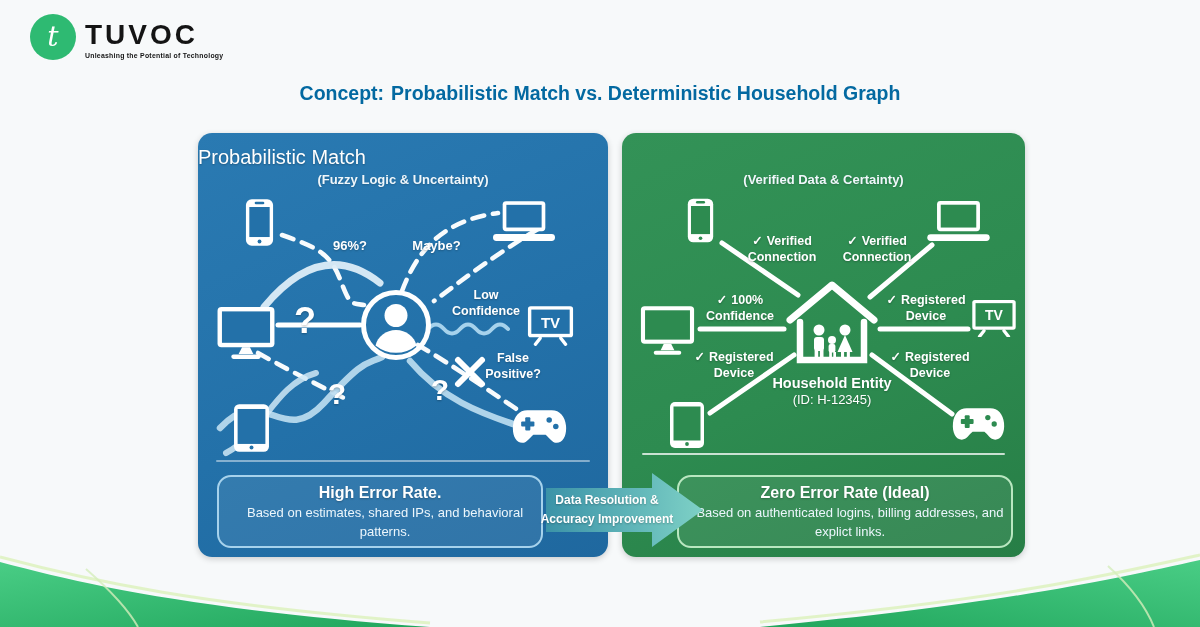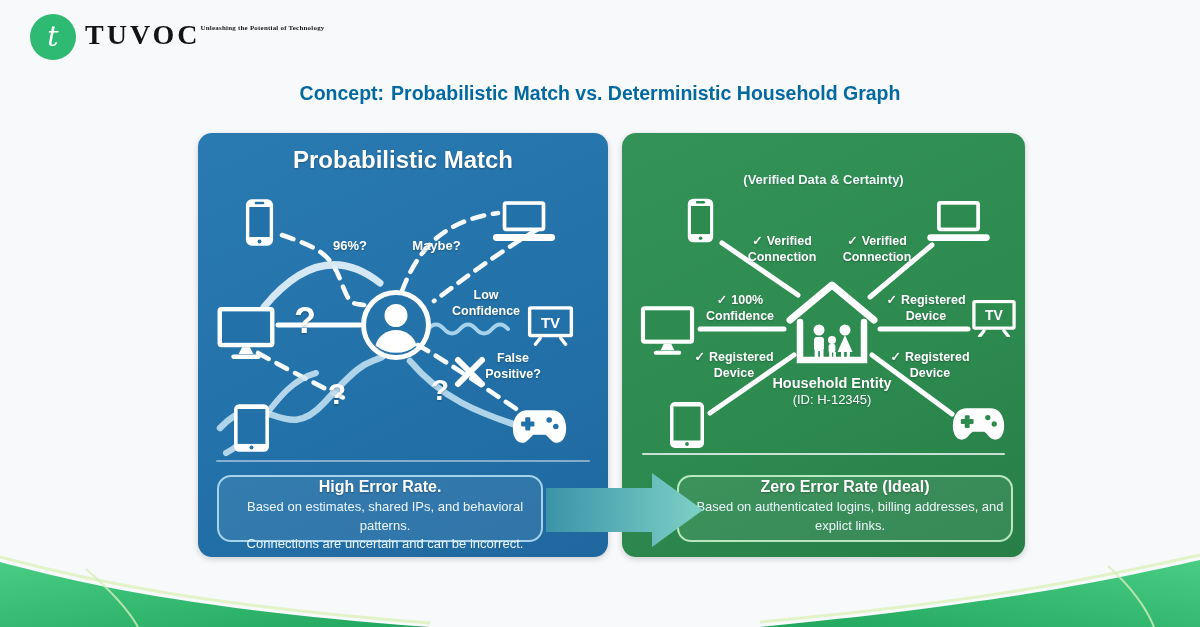--- a/index.html
+++ b/index.html
@@ -3,53 +3,53 @@
 <meta charset="utf-8">
 <style>
   html,body{margin:0;padding:0;width:1200px;height:627px;overflow:hidden;}
   body{position:relative;background:#f7f9fa;font-family:"Liberation Sans",sans-serif;}
 
   
   .logo{position:absolute;left:30px;top:14px;display:flex;align-items:flex-start;gap:9px;}
   .logo-circle{width:46px;height:46px;border-radius:50%;background:#2eba72;color:#fff;
     display:flex;align-items:center;justify-content:center;
     font-family:"DejaVu Serif",serif;font-style:italic;font-size:28px;line-height:1;}
-  .logo-textcol{display:flex;flex-direction:row;margin-top:7px;font-family:Liberation Serif, serif;}
+  .logo-textcol{display:flex;flex-direction:column;margin-top:7px;}
   .logo-name{font-size:28px;font-weight:800;letter-spacing:3px;color:#141414;line-height:1;}
   .logo-tagline{font-size:6.9px;font-weight:700;color:#141414;margin-top:3px;letter-spacing:.25px;}
 
   
   .main-title{position:absolute;top:82px;left:0;width:100%;text-align:center;
     font-size:19.5px;color:#0369a1;}
   .title-prefix{font-weight:800;margin-right:7px;}
   .title-main{font-weight:600;}
 
   
   .panel{position:absolute;top:133px;height:424px;border-radius:14px;box-shadow:0 2px 6px rgba(0,0,0,.18);}
   .panel-blue{left:198px;width:410px;background:linear-gradient(155deg,#2a7ab2 0%,#2371a9 55%,#1f689f 100%);}
   .panel-green{left:622px;width:403px;background:linear-gradient(155deg,#339257 0%,#2d8b50 55%,#277e46 100%);}
-  .panel-title{position:absolute;top:13px;left:0;width:100%;text-align:center;color:#fff;
-    font-size:24px;font-weight:700;text-shadow:0 1px 2px rgba(0,0,0,.28);}
+  .panel-title{position:absolute;top:13px;left:0;width:100%;color:#fff;
+    font-size:20px;font-weight:400;text-shadow:0 1px 2px rgba(0,0,0,.28);}
   .panel-subtitle{position:absolute;top:39px;left:0;width:100%;text-align:center;color:#f0f7fb;
     font-size:13px;font-weight:600;text-shadow:0 1px 2px rgba(0,0,0,.2);}
   .art{position:absolute;left:0;top:0;}
 
   
   .lbl{position:absolute;transform:translate(-50%,-50%);color:#fff;text-align:center;
     font-size:13px;font-weight:600;line-height:1.25;white-space:nowrap;text-shadow:0 1px 2px rgba(0,0,0,.25);}
   .qmark{font-weight:700;font-size:30px;}
   .qmark-big{font-size:36px;}
   .chk{margin-right:4px;font-weight:700;}
   .glbl{font-size:12.5px;}
 
   .divider{position:absolute;height:2px;border-radius:1px;}
   .divider-blue{left:18px;right:18px;top:327px;background:rgba(255,255,255,.45);}
   .divider-green{left:20px;right:20px;top:320px;background:rgba(255,255,255,.75);}
 
-  .footer-box{position:absolute;border-radius:14px;text-align:center;padding-top:0;
+  .footer-box{position:absolute;border-radius:14px;text-align:center;padding-top:6px;
     background:rgba(255,255,255,.08);}
   .footer-box-blue{left:19px;top:342px;width:322px;height:63px;border:2px solid #a6d2ec;}
   .footer-box-green{left:55px;top:342px;width:332px;height:63px;border:2px solid #b9e7c0;}
   .footer-title{color:#fff;font-size:16px;font-weight:800;line-height:1.3;text-shadow:0 1px 2px rgba(0,0,0,.25);}
   .footer-line{color:#ecf6fc;font-size:13px;line-height:1.45;margin-left:10px;}
 
   
   .arrow-wrap{position:absolute;left:540px;top:466px;width:170px;height:88px;z-index:5;}
   .arrow-label{position:absolute;left:-6px;top:0;width:146px;height:88px;display:flex;flex-direction:column;
     justify-content:center;align-items:center;color:#fff;font-size:12px;font-weight:700;line-height:1.55;
@@ -164,41 +164,41 @@
     <use href="#ic-laptop" x="295" y="68" width="62" height="41"></use>
     <use href="#ic-monitor" x="18" y="173" width="60" height="53"></use>
     <use href="#ic-tv" x="329" y="171" width="47" height="42"></use>
     <use href="#ic-tablet" x="35" y="270" width="37" height="50"></use>
     <use href="#ic-controller" x="314" y="276" width="55" height="35"></use>
     <use href="#ic-person" x="162" y="156" width="72" height="72"></use>
     <text class="tvtext" x="352.5" y="195" font-size="15" text-anchor="middle">TV</text>
   </svg>
 
   <div class="panel-title">Probabilistic Match</div>
+  <div class="panel-subtitle">(Fuzzy Logic &amp; Uncertainty)</div>
 
   <div class="lbl" style="left:152px;top:113px;">96%?</div>
   <div class="lbl" style="left:234px;top:113px;padding-left:9px;">Maybe?</div>
   <div class="lbl" style="left:288px;top:171px;font-size:12.5px;">
     <div>Low</div>
     <div>Confidence</div>
   </div>
   <div class="lbl" style="left:315px;top:234px;font-size:12.5px;">
     <div>False</div>
     <div>Positive?</div>
   </div>
   <div class="lbl qmark qmark-big" style="left:107px;top:187px;">?</div>
   <div class="lbl qmark" style="left:139px;top:261px;">?</div>
   <div class="lbl qmark" style="left:242px;top:257px;">?</div>
 
   <div class="divider divider-blue"></div>
 
   <div class="footer-box footer-box-blue">
     <div class="footer-title">High Error Rate.</div>
     <div class="footer-line">Based on estimates, shared IPs, and behavioral patterns.</div>
-    <div class="footer-line">Connections are uncertain and can be incorrect.</div>
   </div>
 </div>
 
 <div class="panel panel-green">
   <svg class="art" width="403" height="424" viewBox="0 0 403 424" style="--panel-bg:#2d8b50">
     <path class="gline" d="M100,110 L176,162"></path>
     <path class="gline" d="M310,112 L248,164"></path>
     <path class="gline" d="M78,196 L162,196"></path>
     <path class="gline" d="M258,196 L346,196"></path>
     <path class="gline" d="M88,280 L172,222"></path>
@@ -254,20 +254,24 @@
 <div class="arrow-wrap">
   <svg width="170" height="88" viewBox="0 0 170 88">
     <defs>
       <linearGradient id="gradArrow" x1="0" y1="0" x2="1" y2="0">
         <stop offset="0" stop-color="#3b93a8"></stop>
         <stop offset="1" stop-color="#7ed1c6"></stop>
       </linearGradient>
     </defs>
     <polygon points="6,22 112,22 112,7 163,44 112,81 112,66 6,66" fill="url(#gradArrow)"></polygon>
   </svg>
+  <div class="arrow-label">
+    <div>Data Resolution &amp;</div>
+    <div>Accuracy Improvement</div>
+  </div>
 </div>
 
 <svg class="waves" viewBox="0 0 1200 75" preserveAspectRatio="none">
   <defs>
     <linearGradient id="gWaveL" x1="0" y1="0" x2="1" y2="1">
       <stop offset="0" stop-color="#49cd85"></stop>
       <stop offset="1" stop-color="#21a65d"></stop>
     </linearGradient>
     <linearGradient id="gWaveR" x1="1" y1="0" x2="0" y2="1">
       <stop offset="0" stop-color="#49cd85"></stop>

